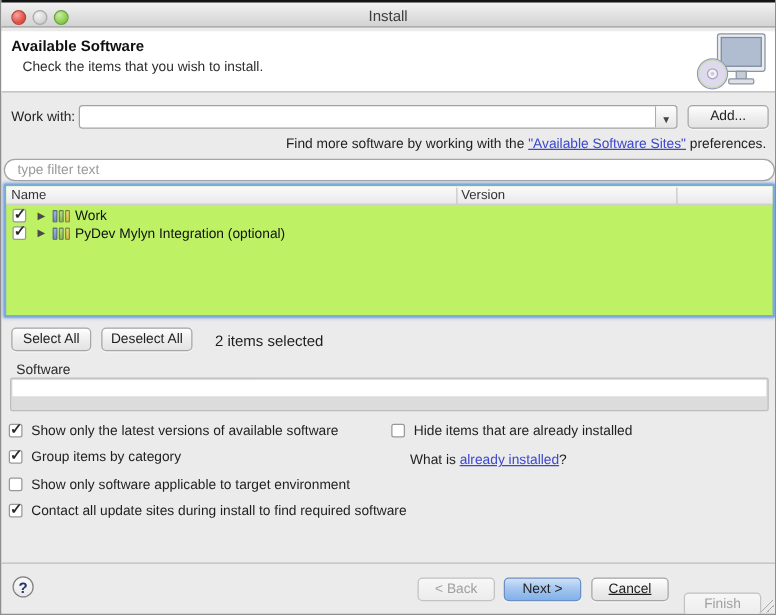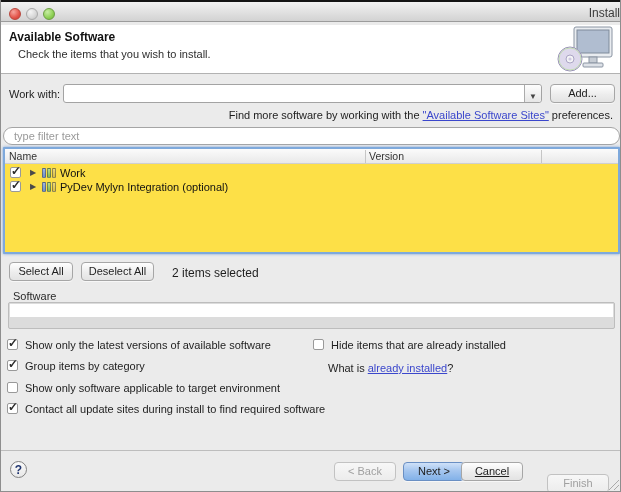--- a/index.html
+++ b/index.html
@@ -2,21 +2,21 @@
 <html><head>
 <meta charset="utf-8">
 <style>
   html,body{margin:0;padding:0;background:#333;}
   *{box-sizing:border-box;font-family:"Liberation Sans",sans-serif;}
   .win{position:relative;width:621px;height:492px;background:#ebebeb;overflow:hidden;
        border-left:1px solid #8e8e8e;border-right:1px solid #8e8e8e;border-bottom:1px solid #8e8e8e;}
   
   .titlebar{position:absolute;left:0;top:0;width:100%;height:22px;
     background:linear-gradient(#f2f2f2,#d2d2d2);border-top:2px solid #141414;border-bottom:1px solid #9c9c9c;}
-  .title{position:absolute;left:0;right:0;top:4px;text-align:right;font-size:12px;color:#3c3c3c;}
+  .title{position:absolute;left:0;right:0;top:4px;text-align:center;font-size:12px;color:#3c3c3c;}
   .light{position:absolute;top:6px;width:12px;height:12px;border-radius:50%;}
   .light.red{left:8px;background:radial-gradient(circle at 35% 30%,#f6a59d,#e3544a 60%,#c93a30);border:1px solid #b8463c;}
   .light.min{left:25px;background:radial-gradient(circle at 35% 30%,#f4f4f4,#d6d6d6 60%,#bdbdbd);border:1px solid #a9a9a9;}
   .light.grn{left:42px;background:radial-gradient(circle at 35% 30%,#c8eda4,#8ed054 60%,#6fb23c);border:1px solid #6d9e44;}
   
   .hdr{position:absolute;left:0;top:25px;width:100%;height:49px;background:#fff;border-bottom:1px solid #b2b2b2;}
   .hdr-title{position:absolute;left:8px;top:5px;font-size:12px;font-weight:bold;color:#111;}
   .hdr-sub{position:absolute;left:17px;top:23px;font-size:11px;color:#2e2e2e;}
   .hdr-icon{position:absolute;right:6px;top:0px;}
   
@@ -34,21 +34,21 @@
   .btn.disabled{color:#a0a0a0;background:linear-gradient(#f7f7f7,#ececec);border-color:#c2c2c2;box-shadow:none;}
   .btn.default{background:linear-gradient(#cfe1f8,#a5c6ef 45%,#82b1e8);border-color:#6a8fc3;}
   .add-btn{left:549px;top:84px;width:65px;}
   .findmore{position:absolute;right:7px;top:109px;font-size:11px;color:#1e1e1e;white-space:nowrap;text-align:center;}
   a.lnk{color:#3b47cc;text-decoration:underline;cursor:pointer;}
   
   .filter{position:absolute;left:2px;top:127px;width:617px;height:18px;border:1px solid #a5a5a5;
     border-radius:9px;background:#fff;padding:0 10px;font-size:11px;color:#333;outline:none;}
   .filter::placeholder{color:#9a9a9a;}
   
-  .table{position:absolute;left:2px;top:147px;width:617px;height:107px;background:#fde047;
+  .table{position:absolute;left:2px;top:147px;width:617px;height:107px;background:#bef264;
     border:2px solid #7ea9dc;border-radius:1px;box-shadow:0 0 3px rgba(90,140,210,.8);}
   .thead{position:absolute;left:0;top:0;width:100%;height:15px;
     background:linear-gradient(#fbfbfb,#e9e9e9);border-bottom:1px solid #cfcfcf;}
   .th{position:absolute;top:1px;font-size:10.5px;color:#333;}
   .th-name{left:4px;}
   .th-version{left:364px;}
   .col-div{position:absolute;top:1px;width:1px;height:13px;background:#c6c6c6;}
   .trow{position:absolute;left:0;width:100%;height:14px;font-size:11px;color:#111;}
   .cb{position:absolute;width:11px;height:11px;background:#fff;border:1px solid #999;border-radius:2px;}
   .cb .tick{position:absolute;left:0px;top:-4px;font-size:12px;font-weight:bold;color:#2b2b2b;}
@@ -74,21 +74,21 @@
   .opt .txt{position:absolute;left:18px;top:0;white-space:nowrap;}
   .whatis{position:absolute;left:327px;top:362px;font-size:11px;color:#1e1e1e;white-space:nowrap;}
   
   .footer-sep{position:absolute;left:0;top:450px;width:100%;height:1px;background:#bdbdbd;}
   .help{position:absolute;left:9px;top:461px;width:17px;height:17px;border:1px solid #828282;
     border-radius:50%;background:linear-gradient(#fafafa,#e8e8e8);text-align:center;
     font-size:12px;font-weight:bold;color:#20356f;line-height:16px;}
   .fbtn{top:462px;width:62px;}
   .back-btn{left:333px;}
   .next-btn{left:402px;}
-  .cancel-btn{left:460px;text-decoration:underline;}
+  .cancel-btn{left:472px;text-decoration:underline;}
   .finish-btn{left:546px;margin-top:12px;}
   .grip{position:absolute;right:1px;bottom:1px;width:10px;height:10px;
     background:linear-gradient(135deg,transparent 45%,#a9a9a9 45%,#a9a9a9 50%,transparent 50%,transparent 70%,#a9a9a9 70%,#a9a9a9 75%,transparent 75%);}
 </style>
 </head>
 <body>
 
 <div class="win">
 
   <div class="titlebar">

